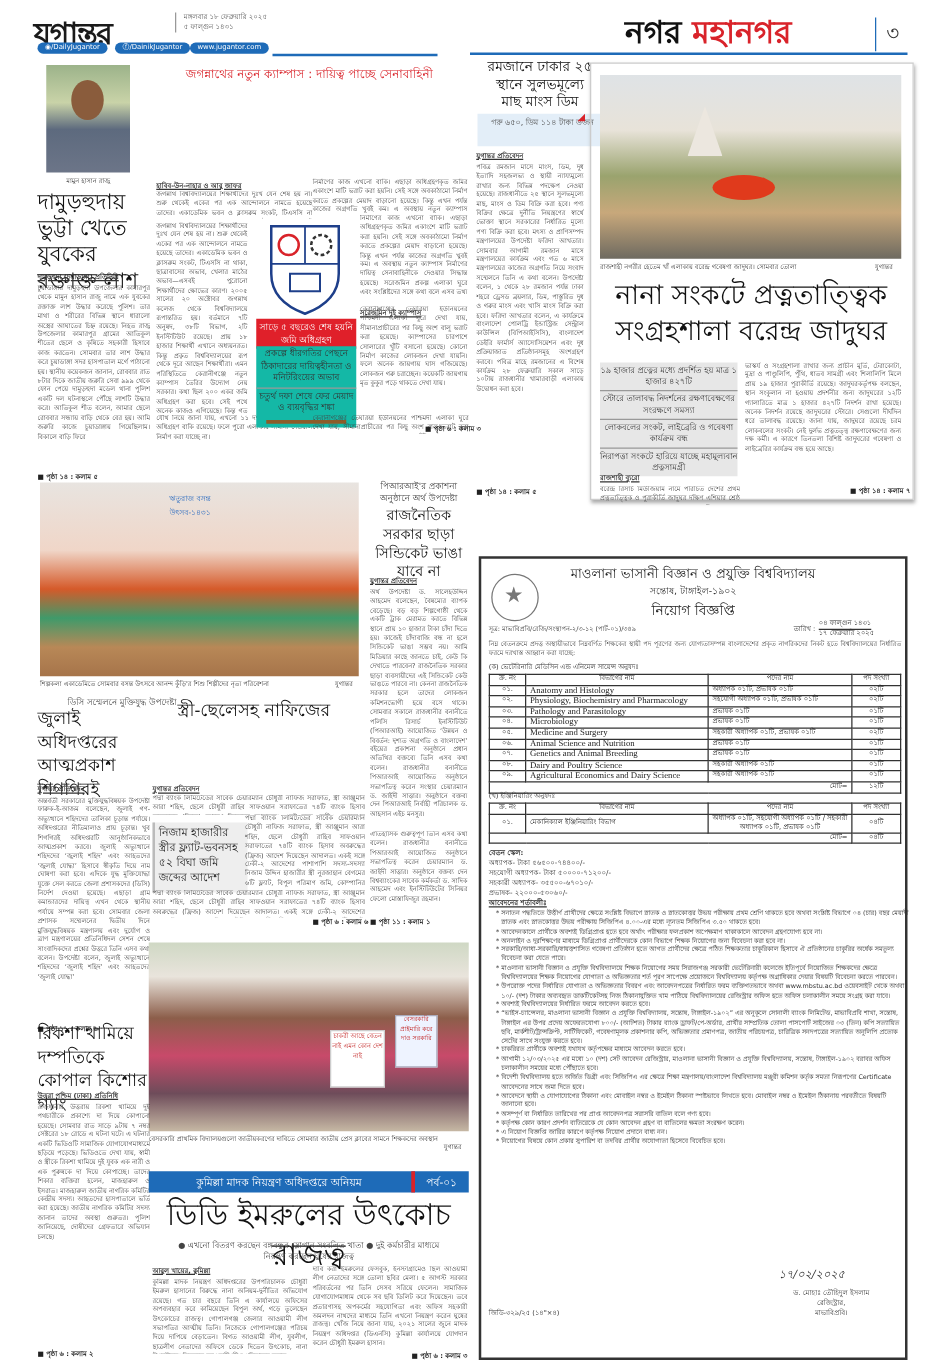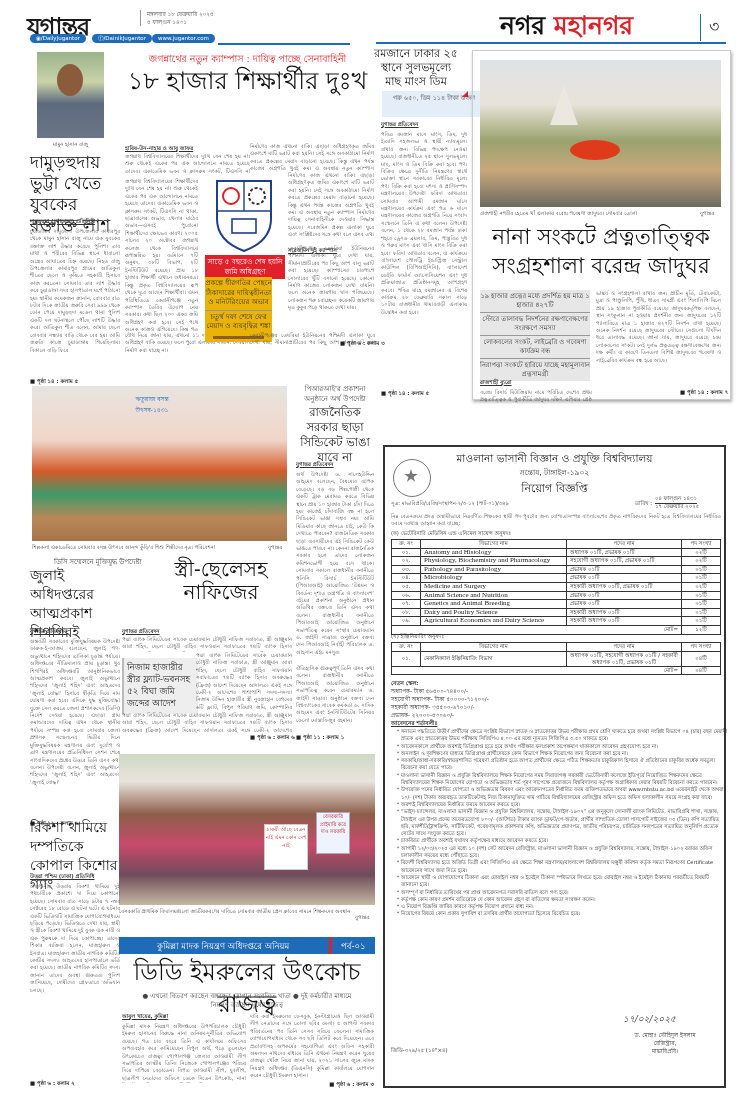--- a/index.html
+++ b/index.html
@@ -50,55 +50,54 @@
 <div class="abs caption" style="left:37px;top:141px;width:67px;text-align:center;">মামুন হাসান রাজু</div>
 <div class="abs hl" style="left:30px;top:152px;width:92px;font-size:17px;line-height:21px;text-align:left;">দামুড়হুদায় ভুট্টা খেতে যুবকের রক্তাক্ত লাশ</div>
 <div class="abs" style="left:30px;top:218px;width:90px;">
   <div class="byline">দামুড়হুদা (চুয়াডাঙ্গা) প্রতিনিধি</div>
   <div class="txt" style="height:150px;overflow:hidden;">চুয়াডাঙ্গার দামুড়হুদা উপজেলার কামারপুর থেকে মামুন হাসান রাজু নামে এক যুবকের রক্তাক্ত লাশ উদ্ধার করেছে পুলিশ। তার মাথা ও শরীরের বিভিন্ন স্থানে ধারালো অস্ত্রের আঘাতের চিহ্ন রয়েছে। নিহত রাজু উপজেলার কামারপুর গ্রামের আতিকুল শীতের ছেলে ও কৃষিতে সহকারী হিসাবে কাজ করতেন। সোমবার তার লাশ উদ্ধার করে চুয়াডাঙ্গা সদর হাসপাতাল মর্গে পাঠানো হয়। স্থানীয় কয়েকজন জানান, রোববার রাত ৮টার দিকে জাতীয় জরুরি সেবা ৯৯৯ থেকে ফোন পেয়ে দামুড়হুদা মডেল থানা পুলিশ একটি দল ঘটনাস্থলে পৌঁছে লাশটি উদ্ধার করে। আতিকুল শীত বলেন, আমার ছেলে রোববার সন্ধ্যায় বাড়ি থেকে বের হয়। আমি জরুরি কাজে চুয়াডাঙ্গায় গিয়েছিলাম। বিকালে বাড়ি ফিরে</div>
   <div class="jump">■ পৃষ্ঠা ১৪ : কলাম ৫</div>
 </div>
 
 <div class="abs" style="left:120px;top:52px;width:255px;text-align:center;font-size:9.5px;color:#d9232a;">জগন্নাথের নতুন ক্যাম্পাস : দায়িত্ব পাচ্ছে সেনাবাহিনী</div>
 <div class="abs hl" style="left:120px;top:66px;width:255px;font-size:24px;line-height:30px;">
-  <div>১৮ হাজার শিক্ষার্থীর দুঃখ</div>
 </div>
 <div class="abs" style="left:125px;top:145px;width:73px;">
   <div class="byline">হাবিব-উন-নাহার ও আবু জাফর</div>
 </div>
 <div class="abs txt" style="left:125px;top:153px;width:125px;height:22px;overflow:hidden;">জগন্নাথ বিশ্ববিদ্যালয়ের শিক্ষার্থীদের দুঃখ যেন শেষ হয় না। শুরু থেকেই একের পর এক আন্দোলনে নামতে হয়েছে তাদের। একাডেমিক ভবন ও ক্লাসরুম সংকট, টিএসসি না থাকা, ছাত্রাবাসের অভাব, খেলার মাঠের অভাব—এসবই পুরোনো শিক্ষার্থীদের ক্ষোভের কারণ। ২০০৫ সালের ২০ অক্টোবর জগন্নাথ কলেজ থেকে বিশ্ববিদ্যালয়ে রূপান্তরিত হয়। বর্তমানে ৭টি অনুষদ, ৩৮টি বিভাগ, ২টি ইনস্টিটিউট রয়েছে। প্রায় ১৮ হাজার শিক্ষার্থী এখানে অধ্যয়নরত। কিন্তু প্রকৃত বিশ্ববিদ্যালয়ের রূপ থেকে দূরে আছেন শিক্ষার্থীরা। এমন পরিস্থিতিতে কেরানীগঞ্জে নতুন ক্যাম্পাস তৈরির উদ্যোগ নেয় সরকার। কথা ছিল ২০০ একর জমি অধিগ্রহণ করা হবে। সেই পথে অনেক কাজও এগিয়েছে। কিন্তু গত সাড়ে ৫ বছরেও শতভাগ জমি অধিগ্রহণ হয়নি। বাকি কাজও চলছে ধীরগতিতে।</div>
 <div class="abs txt" style="left:125px;top:178px;width:73px;height:153px;overflow:hidden;">জগন্নাথ বিশ্ববিদ্যালয়ের শিক্ষার্থীদের দুঃখ যেন শেষ হয় না। শুরু থেকেই একের পর এক আন্দোলনে নামতে হয়েছে তাদের। একাডেমিক ভবন ও ক্লাসরুম সংকট, টিএসসি না থাকা, ছাত্রাবাসের অভাব, খেলার মাঠের অভাব—এসবই পুরোনো শিক্ষার্থীদের ক্ষোভের কারণ। ২০০৫ সালের ২০ অক্টোবর জগন্নাথ কলেজ থেকে বিশ্ববিদ্যালয়ে রূপান্তরিত হয়। বর্তমানে ৭টি অনুষদ, ৩৮টি বিভাগ, ২টি ইনস্টিটিউট রয়েছে। প্রায় ১৮ হাজার শিক্ষার্থী এখানে অধ্যয়নরত। কিন্তু প্রকৃত বিশ্ববিদ্যালয়ের রূপ থেকে দূরে আছেন শিক্ষার্থীরা। এমন পরিস্থিতিতে কেরানীগঞ্জে নতুন ক্যাম্পাস তৈরির উদ্যোগ নেয় সরকার। কথা ছিল ২০০ একর জমি অধিগ্রহণ করা হবে। সেই পথে অনেক কাজও এগিয়েছে। কিন্তু গত সাড়ে ৫ বছরেও শতভাগ জমি অধিগ্রহণ হয়নি। বাকি কাজও চলছে ধীরগতিতে।</div>
 <div class="abs txt" style="left:125px;top:332px;width:125px;height:30px;overflow:hidden;">যৌথ নিয়ে জানা যায়, এখনো ১১ দশমিক ৪০ একর জমি অধিগ্রহণ বাকি রয়েছে। ফলে পুরো এলাকায় সীমানা দেওয়াল নির্মাণ করা যাচ্ছে না।</div>
 <div class="abs txt" style="left:250px;top:143px;width:124px;height:28px;overflow:hidden;">নির্মাণের কাজ এখনো বাকি। এছাড়া অধিগ্রহণকৃত জমির একাংশে মাটি ভরাট করা হয়নি। সেই সঙ্গে অবকাঠামো নির্মাণ করতে প্রকল্পের মেয়াদ বাড়ানো হয়েছে। কিন্তু এখন পর্যন্ত কাজের অগ্রগতি খুবই কম। এ অবস্থায় নতুন ক্যাম্পাস নির্মাণের দায়িত্ব সেনাবাহিনীকে দেওয়ার সিদ্ধান্ত হয়েছে। সরেজমিন প্রকল্প এলাকা ঘুরে এবং সংশ্লিষ্টদের সঙ্গে কথা বলে এসব তথ্য পাওয়া গেছে।</div>
 
 <div class="abs" style="left:205px;top:175px;width:78px;height:82px;">
   <svg width="78" height="82" viewBox="0 0 78 82">
     <path d="M12 6 H66 V44 Q66 66 39 76 Q12 66 12 44 Z" fill="#fff" stroke="#1e3f8a" stroke-width="2"></path>
     <line x1="39" y1="6" x2="39" y2="36" stroke="#1e3f8a" stroke-width="1.4"></line>
     <line x1="12" y1="36" x2="66" y2="36" stroke="#1e3f8a" stroke-width="1.4"></line>
     <circle cx="26" cy="21" r="8" fill="none" stroke="#d9232a" stroke-width="2"></circle>
     <circle cx="52" cy="21" r="8" fill="none" stroke="#333" stroke-width="2" stroke-dasharray="3 2"></circle>
     <rect x="27" y="44" width="24" height="14" fill="none" stroke="#1e3f8a" stroke-width="1.6"></rect>
   </svg>
 </div>
 <div class="abs" style="left:205px;top:255px;width:80px;height:22px;background:#e0202a;color:#fff;font-size:7.2px;text-align:center;line-height:10px;padding-top:2px;">সাড়ে ৫ বছরেও শেষ হয়নি জমি অধিগ্রহণ</div>
-<div class="abs pull-box" style="left:205px;top:277px;width:67px;background:#eab308;text-align:center;font-size:7px;line-height:9.5px;color:#333;padding-bottom:3px;">
+<div class="abs pull-box" style="left:205px;top:277px;width:80px;background:#14b8a6;text-align:center;font-size:7px;line-height:9.5px;color:#333;padding-bottom:3px;">
   <div style="border-top:none;">প্রকল্পে ধীরগতির পেছনে ঠিকাদারের দায়িত্বহীনতা ও মনিটরিংয়ের অভাব</div>
   <div>চতুর্থ দফা শেষে ফের মেয়াদ ও ব্যয়বৃদ্ধির শঙ্কা</div>
   <div style="height:3px;background:#8c5c2a;margin:2px 8px 0;padding:0;border:none;"></div>
 </div>
 <div class="abs txt" style="left:288px;top:172px;width:86px;height:64px;overflow:hidden;">নির্মাণের কাজ এখনো বাকি। এছাড়া অধিগ্রহণকৃত জমির একাংশে মাটি ভরাট করা হয়নি। সেই সঙ্গে অবকাঠামো নির্মাণ করতে প্রকল্পের মেয়াদ বাড়ানো হয়েছে। কিন্তু এখন পর্যন্ত কাজের অগ্রগতি খুবই কম। এ অবস্থায় নতুন ক্যাম্পাস নির্মাণের দায়িত্ব সেনাবাহিনীকে দেওয়ার সিদ্ধান্ত হয়েছে। সরেজমিন প্রকল্প এলাকা ঘুরে এবং সংশ্লিষ্টদের সঙ্গে কথা বলে এসব তথ্য পাওয়া গেছে।</div>
 <div class="abs" style="left:288px;top:237px;width:86px;">
   <div class="byline" style="display:inline;">সরেজমিন দুই ক্যাম্পাস</div>
 </div>
 <div class="abs txt" style="left:288px;top:245px;width:86px;height:88px;overflow:hidden;">কেরানীগঞ্জের তেঘরিয়া ইউনিয়নের পশ্চিমদী এলাকা ঘুরে দেখা যায়, সীমানাপ্রাচীরের পর কিছু অংশ বালু ভরাট করা হয়েছে। ক্যাম্পাসের চারপাশে সোলারের খুঁটি বসানো হয়েছে। কোনো নির্মাণ কাজের লোকজন দেখা যায়নি। ফলে অনেক জায়গায় ঘাস গজিয়েছে। লোকজন গরু চরাচ্ছেন। কয়েকটি জায়গায় মৃত কুকুর পড়ে থাকতে দেখা যায়।</div>
 <div class="abs txt" style="left:250px;top:332px;width:125px;height:15px;overflow:hidden;">কেরানীগঞ্জের তেঘরিয়া ইউনিয়নের পশ্চিমদী এলাকা ঘুরে দেখা যায়, সীমানাপ্রাচীরের পর কিছু অংশ বালু ভরাট করা হয়েছে। ক্যাম্পাসের চারপাশে সোলারের খুঁটি বসানো হয়েছে। কোনো নির্মাণ কাজের লোকজন দেখা যায়নি। ফলে অনেক জায়গায় ঘাস গজিয়েছে। লোকজন গরু চরাচ্ছেন। কয়েকটি জায়গায় মৃত কুকুর পড়ে থাকতে দেখা যায়।</div>
 <div class="abs jump" style="left:340px;top:340px;">■ পৃষ্ঠা ৬ : কলাম ৩</div>
 
-<div class="abs hl" style="left:372px;top:47px;width:88px;font-size:11px;line-height:14px;">রমজানে ঢাকার ২৫ স্থানে সুলভমূল্যে মাছ মাংস ডিম</div>
+<div class="abs hl" style="left:388px;top:47px;width:88px;font-size:11px;line-height:14px;">রমজানে ঢাকার ২৫ স্থানে সুলভমূল্যে মাছ মাংস ডিম</div>
 <div class="abs" style="left:382px;top:91px;width:104px;height:24px;background:#e3eef8;color:#555;font-size:6.4px;text-align:center;line-height:10px;padding-top:2px;">গরু ৬৫০, ডিম ১১৪ টাকা ডজন</div>
 <div class="abs" style="left:462px;top:91px;width:0;height:0;border-left:6px solid transparent;border-top:6px solid #d9232a;transform:rotate(90deg);"></div>
 <div class="abs" style="left:381px;top:121px;width:86px;">
   <div class="byline">যুগান্তর প্রতিবেদন</div>
   <div class="txt" style="height:259px;overflow:hidden;">পবিত্র রমজান মাসে মাংস, ডিম, দুধ ইত্যাদি সহজলভ্য ও স্থায়ী ন্যায্যমূল্যে রাখার জন্য বিভিন্ন পদক্ষেপ নেওয়া হয়েছে। রাজধানীতে ২৫ স্থানে সুলভমূল্যে মাছ, মাংস ও ডিম বিক্রি করা হবে। পণ্য বিক্রির ক্ষেত্রে দুর্নীতি নিয়ন্ত্রণের স্বার্থে ভোক্তা স্থানে সরকারের নির্ধারিত মূল্যে পণ্য বিক্রি করা হবে। মৎস্য ও প্রাণিসম্পদ মন্ত্রণালয়ের উপদেষ্টা ফরিদা আখতার। সোমবার আগামী রমজান মাসে মন্ত্রণালয়ের কার্যক্রম এবং গত ৬ মাসে মন্ত্রণালয়ের কাজের অগ্রগতি নিয়ে সংবাদ সম্মেলনে তিনি এ কথা বলেন। উপদেষ্টা বলেন, ১ থেকে ২৮ রমজান পর্যন্ত ঢাকা শহরে ড্রেসড ব্রয়লার, ডিম, পাস্তুরিত দুধ ও গরুর মাংস এবং খাসি মাংস বিক্রি করা হবে। ফরিদা আখতার বলেন, এ কার্যক্রমে বাংলাদেশ পোলট্রি ইন্ডাস্ট্রিজ সেন্ট্রাল কাউন্সিল (বিপিআইসিসি), বাংলাদেশ ডেইরি ফার্মার্স অ্যাসোসিয়েশন এবং দুধ প্রক্রিয়াজাত প্রতিষ্ঠানসমূহ অংশগ্রহণ করবে। পবিত্র মাহে রমজানের এ বিশেষ কার্যক্রম ২৮ ফেব্রুয়ারি সকাল সাড়ে ১০টায় রাজধানীর খামারবাড়ী এলাকায় উদ্বোধন করা হবে।</div>
   <div class="jump">■ পৃষ্ঠা ১৪ : কলাম ৫</div>
 </div>
 
 <div class="abs" style="left:472px;top:50px;width:257px;height:348px;border:1px solid #ccc;box-shadow:1px 2px 3px #aaa;"></div>
 <div class="abs photo" style="left:480px;top:60px;width:241px;height:147px;background:linear-gradient(180deg,#dfe3e6 0%,#e8e3d9 30%,#9aa36e 55%,#c8a87b 75%,#6e6a60 100%);">
@@ -138,21 +137,21 @@
 </div>
 
 <div class="abs" style="left:30px;top:556px;width:90px;font-size:6.8px;color:#444;padding-left:24px;">ডিসি সম্মেলনে মুক্তিযুদ্ধ উপদেষ্টা</div>
 <div class="abs hl" style="left:30px;top:566px;width:92px;font-size:14px;line-height:19px;text-align:left;">জুলাই অধিদপ্তরের আত্মপ্রকাশ শিগগিরই</div>
 <div class="abs" style="left:30px;top:628px;width:90px;">
   <div class="byline">যুগান্তর প্রতিবেদন</div>
   <div class="txt" style="height:182px;overflow:hidden;">অন্তর্বর্তী সরকারের মুক্তিযুদ্ধবিষয়ক উপদেষ্টা ফারুক-ই-আজম বলেছেন, জুলাই গণ-অভ্যুত্থানে শহিদদের তালিকা চূড়ান্ত পর্যায়ে। অধিদপ্তরের নীতিমালাও প্রায় চূড়ান্ত। খুব শিগগিরই অধিদপ্তরটি আনুষ্ঠানিকভাবে আত্মপ্রকাশ করবে। জুলাই অভ্যুত্থানে শহিদদের ‘জুলাই শহিদ’ এবং আহতদের ‘জুলাই যোদ্ধা’ হিসাবে স্বীকৃতি দিয়ে নাম ঘোষণা করা হবে। এদিকে যুদ্ধ মুক্তিযোদ্ধা যুক্তে সেল করতে জেলা প্রশাসকদের (ডিসি) নির্দেশ দেওয়া হয়েছে। এছাড়া গ্রাম কমান্ডারদের দায়িত্ব এখন থেকে স্থানীয় পর্যায়ে সম্পন্ন করা হবে। সোমবার জেলা প্রশাসক সম্মেলনের দ্বিতীয় দিনে মুক্তিযুদ্ধবিষয়ক মন্ত্রণালয় এবং দুর্যোগ ও ত্রাণ মন্ত্রণালয়ের প্রতিনিধিদল সেশন শেষে সাংবাদিকদের প্রশ্নের উত্তরে তিনি এসব কথা বলেন। উপদেষ্টা বলেন, জুলাই অভ্যুত্থানে শহিদদের ‘জুলাই শহিদ’ এবং আহতদের ‘জুলাই যোদ্ধা’</div>
   <div class="jump">■ পৃষ্ঠা ১১ : কলাম ৬</div>
 </div>
 
-<div class="abs hl" style="left:136px;top:558px;width:170px;font-size:20px;line-height:23px;">
+<div class="abs hl" style="left:118px;top:558px;width:170px;font-size:14px;line-height:23px;">
   <div>স্ত্রী-ছেলেসহ নাফিজের</div>
 </div>
 <div class="abs" style="left:122px;top:628px;width:168px;">
   <div class="byline">যুগান্তর প্রতিবেদন</div>
 </div>
 <div class="abs txt" style="left:122px;top:636px;width:170px;height:16px;overflow:hidden;">পদ্মা ব্যাংক লিমিটেডের সাবেক চেয়ারম্যান চৌধুরী নাফিজ সরাফাত, স্ত্রী আঞ্জুমান আরা শহিদ, ছেলে চৌধুরী রাহিব সাফওয়ান সরাফাতের ৭৪টি ব্যাংক হিসাব অবরুদ্ধের (ফ্রিজ) আদেশ দিয়েছেন আদালত। একই সঙ্গে ঢেকী-২ আদেশের পাশাপাশি সদস্য-সদস্যা নিজাম উদ্দিন হাজারীর স্ত্রী নুরজাহান বেগমের ৬টি ফ্ল্যাট, বিপুল পরিমাণ জমি, কোম্পানির শেয়ারসহ ৩৫টি ব্যাংকের হিসাব জব্দ ও অবরুদ্ধের আদেশ দিয়েছেন আদালত। সোমবার দুদকের আবেদন শুনানি শেষে ঢাকা মহানগর দায়রা জজ আদালত এ আদেশ দেন। দুদকের সহকারী পরিচালক আবিদুর ইসলাম এ তথ্য নিশ্চিত করেছেন। নাফিজ সরাফাতের বিরুদ্ধে দুর্নীতি, অর্থপাচার ও অবৈধ সম্পদ অর্জনের অভিযোগ রয়েছে।</div>
 <div class="abs" style="left:122px;top:658px;width:68px;height:50px;background:#eee;border-left:2px solid #bbb;padding:3px;font-size:8.8px;line-height:12px;font-family:'DejaVu Serif',serif;color:#222;">নিজাম হাজারীর স্ত্রীর ফ্ল্যাট-ভবনসহ ৫২ বিঘা জমি জব্দের আদেশ</div>
 <div class="abs txt" style="left:196px;top:652px;width:96px;height:58px;overflow:hidden;">পদ্মা ব্যাংক লিমিটেডের সাবেক চেয়ারম্যান চৌধুরী নাফিজ সরাফাত, স্ত্রী আঞ্জুমান আরা শহিদ, ছেলে চৌধুরী রাহিব সাফওয়ান সরাফাতের ৭৪টি ব্যাংক হিসাব অবরুদ্ধের (ফ্রিজ) আদেশ দিয়েছেন আদালত। একই সঙ্গে ঢেকী-২ আদেশের পাশাপাশি সদস্য-সদস্যা নিজাম উদ্দিন হাজারীর স্ত্রী নুরজাহান বেগমের ৬টি ফ্ল্যাট, বিপুল পরিমাণ জমি, কোম্পানির শেয়ারসহ ৩৫টি ব্যাংকের হিসাব জব্দ ও অবরুদ্ধের আদেশ দিয়েছেন আদালত। সোমবার দুদকের আবেদন শুনানি শেষে ঢাকা মহানগর দায়রা জজ আদালত এ আদেশ দেন। দুদকের সহকারী পরিচালক আবিদুর ইসলাম এ তথ্য নিশ্চিত করেছেন। নাফিজ সরাফাতের বিরুদ্ধে দুর্নীতি, অর্থপাচার ও অবৈধ সম্পদ অর্জনের অভিযোগ রয়েছে।</div>
 <div class="abs txt" style="left:122px;top:712px;width:170px;height:22px;overflow:hidden;">পদ্মা ব্যাংক লিমিটেডের সাবেক চেয়ারম্যান চৌধুরী নাফিজ সরাফাত, স্ত্রী আঞ্জুমান আরা শহিদ, ছেলে চৌধুরী রাহিব সাফওয়ান সরাফাতের ৭৪টি ব্যাংক হিসাব অবরুদ্ধের (ফ্রিজ) আদেশ দিয়েছেন আদালত। একই সঙ্গে ঢেকী-২ আদেশের পাশাপাশি সদস্য-সদস্যা নিজাম উদ্দিন হাজারীর স্ত্রী নুরজাহান বেগমের ৬টি ফ্ল্যাট, বিপুল পরিমাণ জমি, কোম্পানির শেয়ারসহ ৩৫টি ব্যাংকের হিসাব জব্দ ও অবরুদ্ধের আদেশ দিয়েছেন আদালত। সোমবার দুদকের আবেদন শুনানি শেষে ঢাকা মহানগর দায়রা জজ আদালত এ আদেশ দেন। দুদকের সহকারী পরিচালক আবিদুর ইসলাম এ তথ্য নিশ্চিত করেছেন। নাফিজ সরাফাতের বিরুদ্ধে দুর্নীতি, অর্থপাচার ও অবৈধ সম্পদ অর্জনের অভিযোগ রয়েছে।</div>
 <div class="abs jump" style="left:250px;top:734px;">■ পৃষ্ঠা ৬ : কলাম ৬</div>

